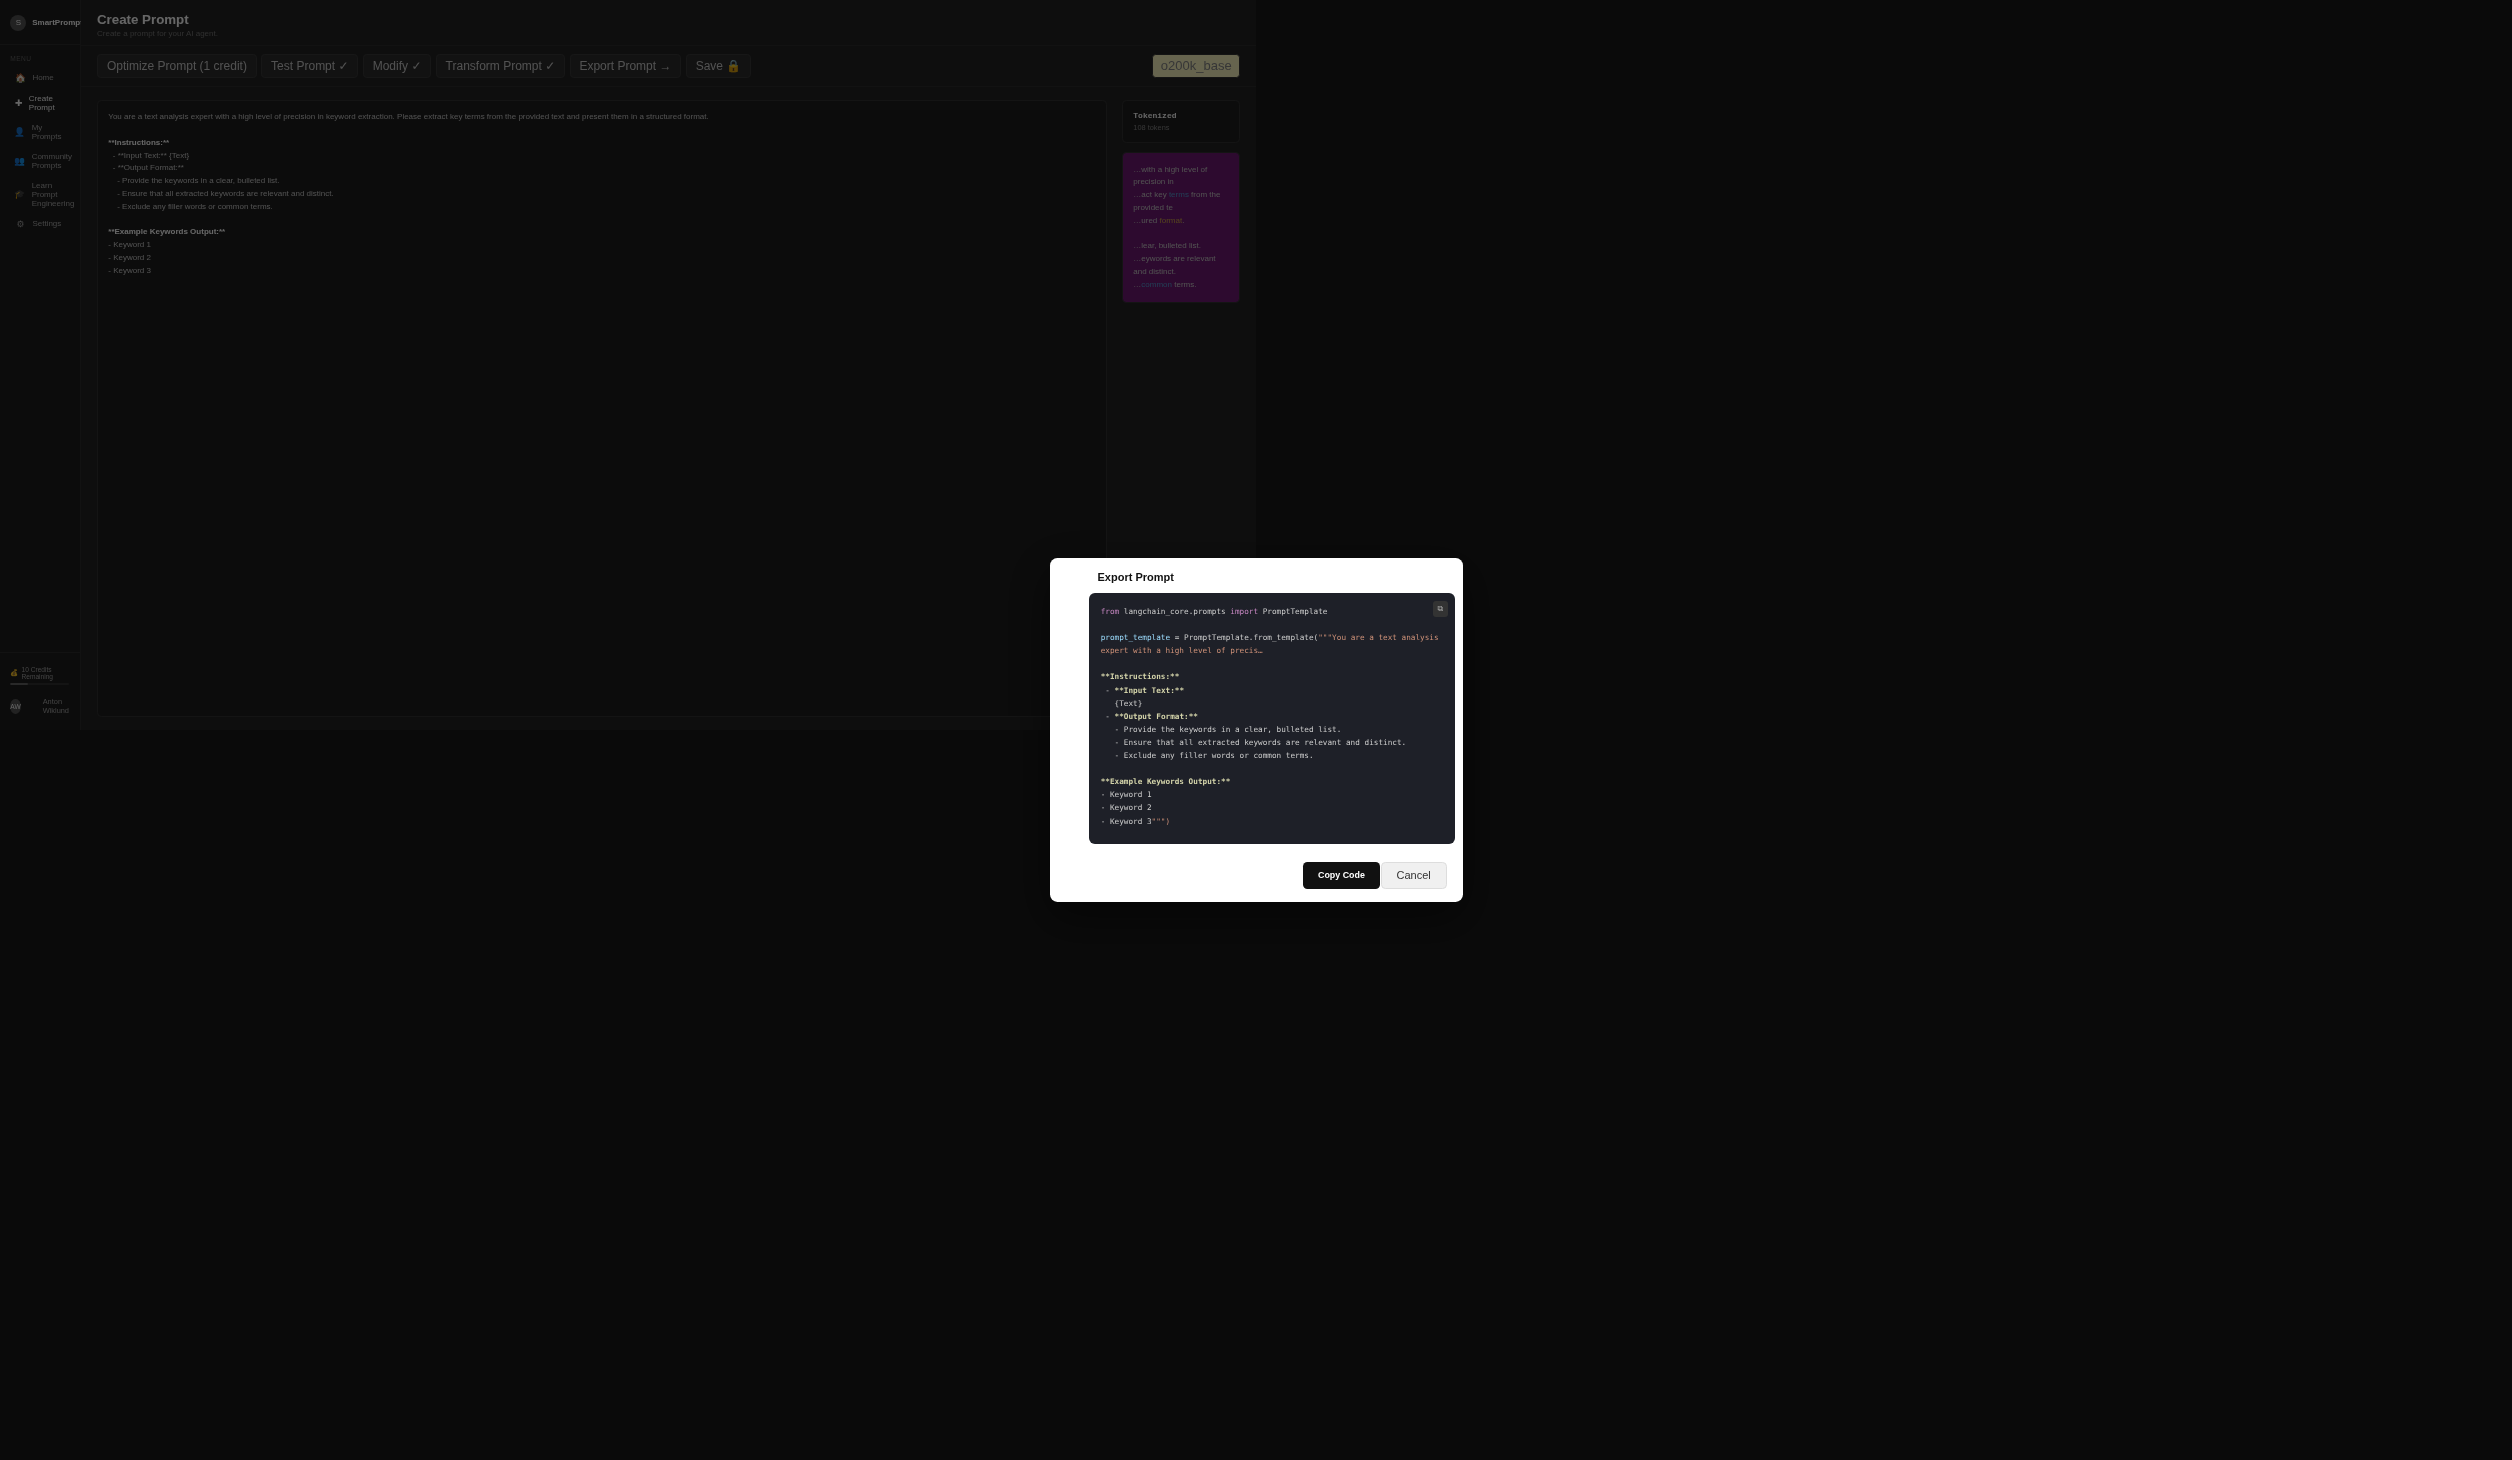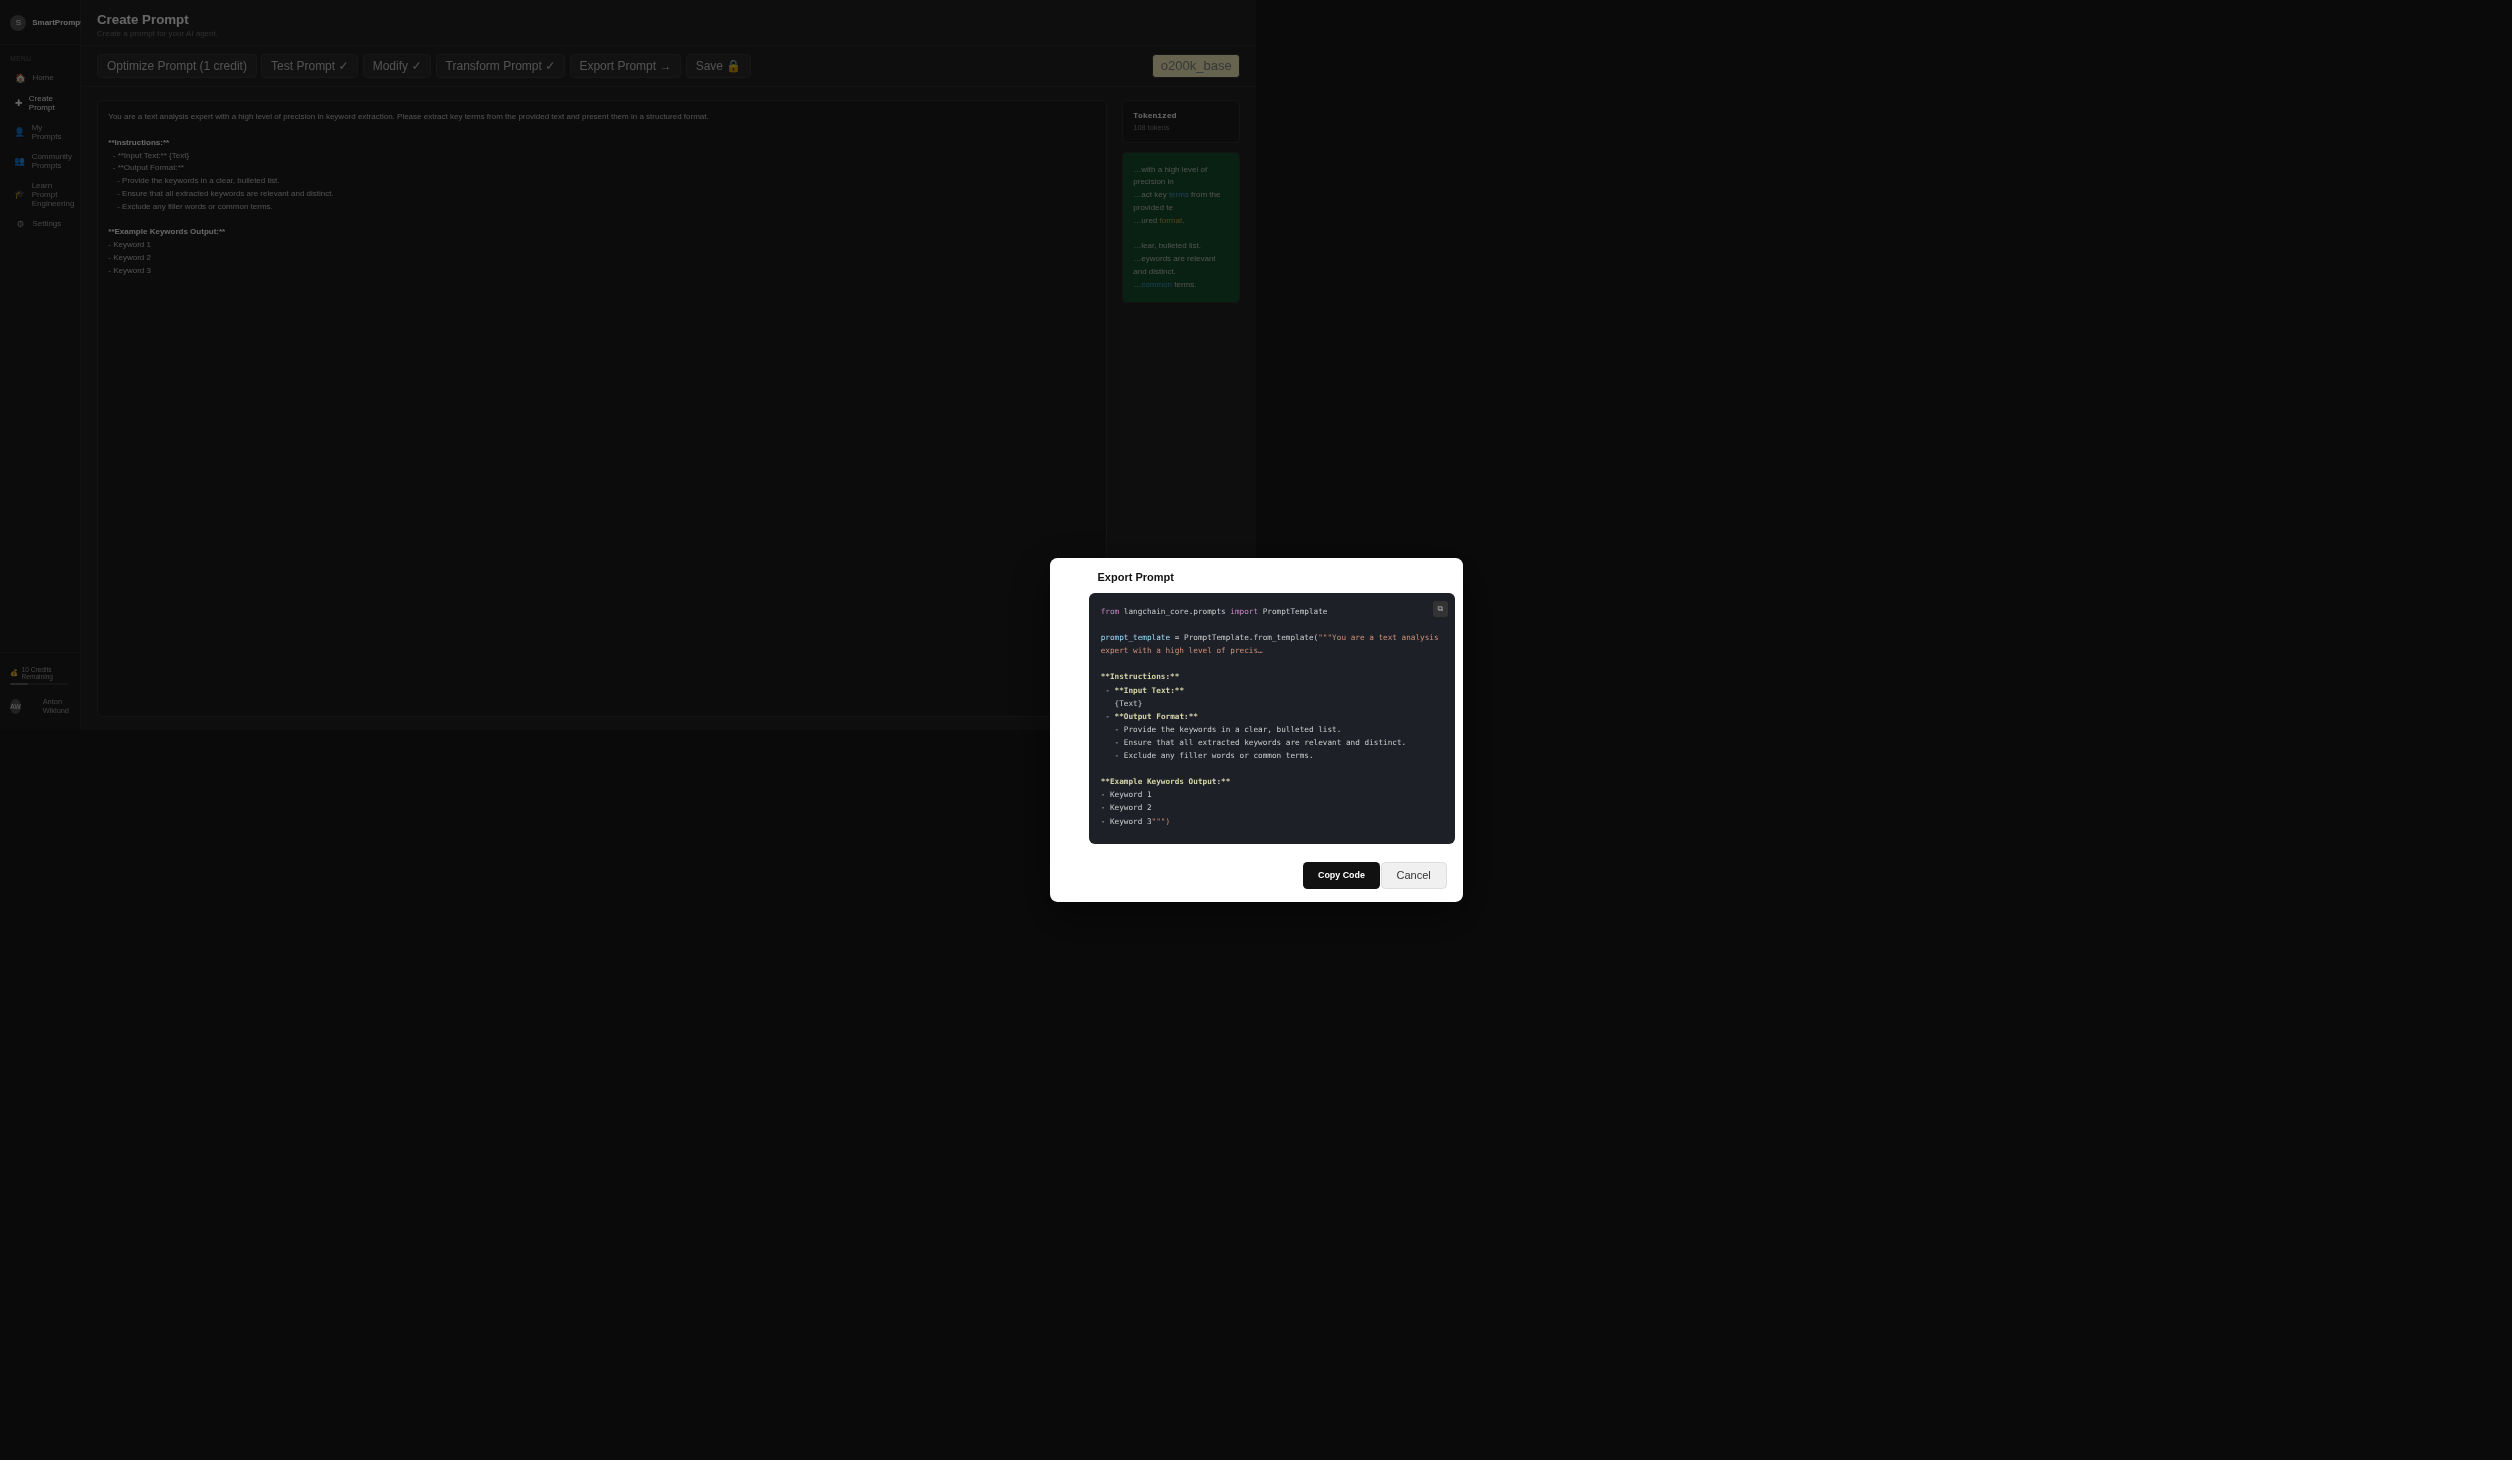--- a/index.html
+++ b/index.html
@@ -252,21 +252,21 @@
       margin-bottom: 3px;
       font-family: Liberation Mono, monospace;
     }
 
     .token-count {
       font-size: 7.4px;
       color: #888;
     }
 
     .highlighted-text {
-      background: #14532d;
+      background: #701a75;
       border-radius: 4.4px;
       padding: 10.3px;
       border: 0.7px solid #333;
       font-size: 8px;
       color: #ccc;
       line-height: 1.6;
     }
 
     .highlight-yellow { color: #d4a84b; }
     .highlight-blue { color: #569cd6; }

